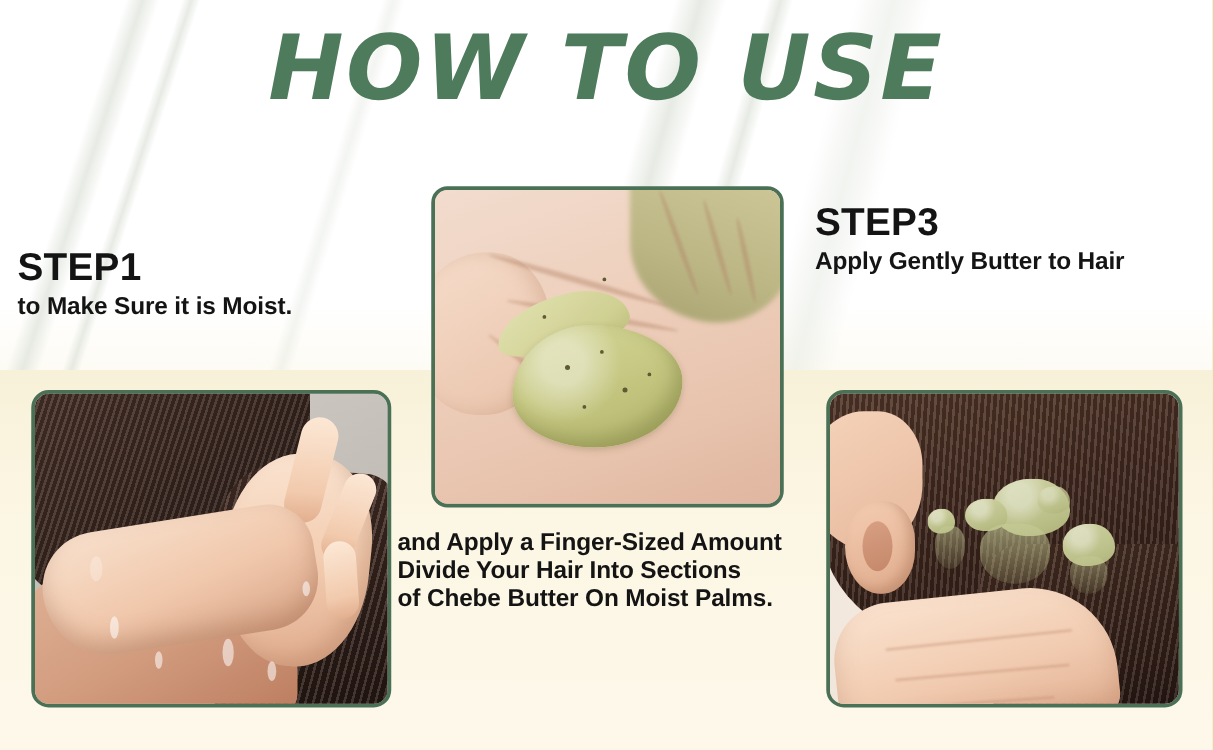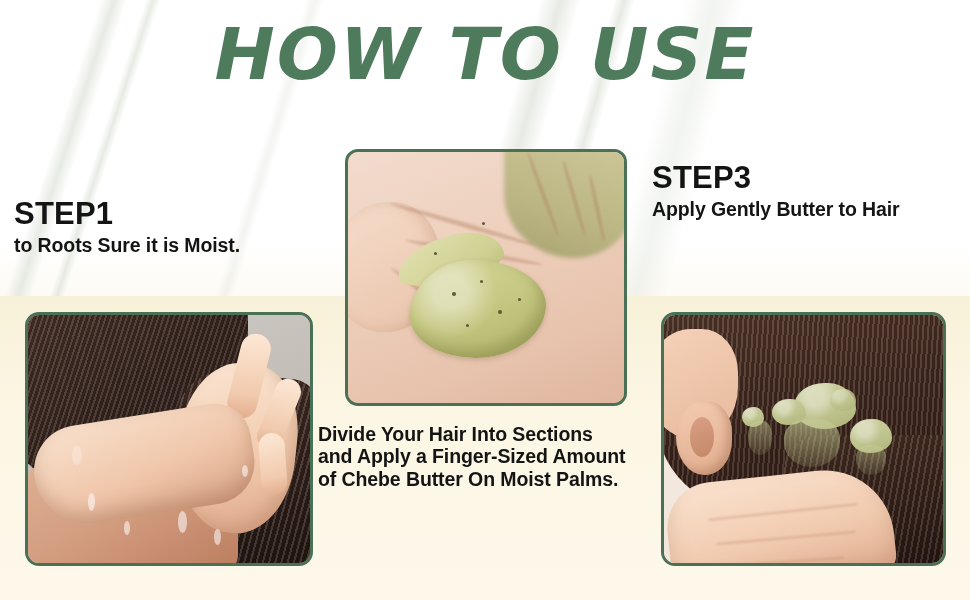--- a/index.html
+++ b/index.html
@@ -276,35 +276,35 @@
     <div class="streak s3"></div>
     <div class="streak s4"></div>
     <div class="streak s5"></div>
   </div>
 
   <div class="title">HOW TO USE</div>
 
   <div class="step-block" id="step1-block">
     <div class="step-head">STEP1</div>
     <div class="step-desc">
-      <div>to Roots Sure it is Moist.</div>
+      <div>to Make Sure it is Moist.</div>
     </div>
   </div>
 
   <div class="step-block" id="step3-block">
     <div class="step-head">STEP3</div>
     <div class="step-desc">
       <div>Apply Gently Butter to Hair</div>
     </div>
   </div>
 
   <div class="step-block" id="step2-block">
     <div class="step-desc">
+      <div>and Apply a Finger-Sized Amount</div>
       <div>Divide Your Hair Into Sections</div>
-      <div>and Apply a Finger-Sized Amount</div>
       <div>of Chebe Butter On Moist Palms.</div>
     </div>
   </div>
 
   <div class="panel" id="panel-step1">
     <div class="photo">
       <div class="p1-bg"></div>
       <div class="p1-hairmass"></div>
       <div class="p1-hairfall"></div>
       <div class="p1-shoulder"></div>

